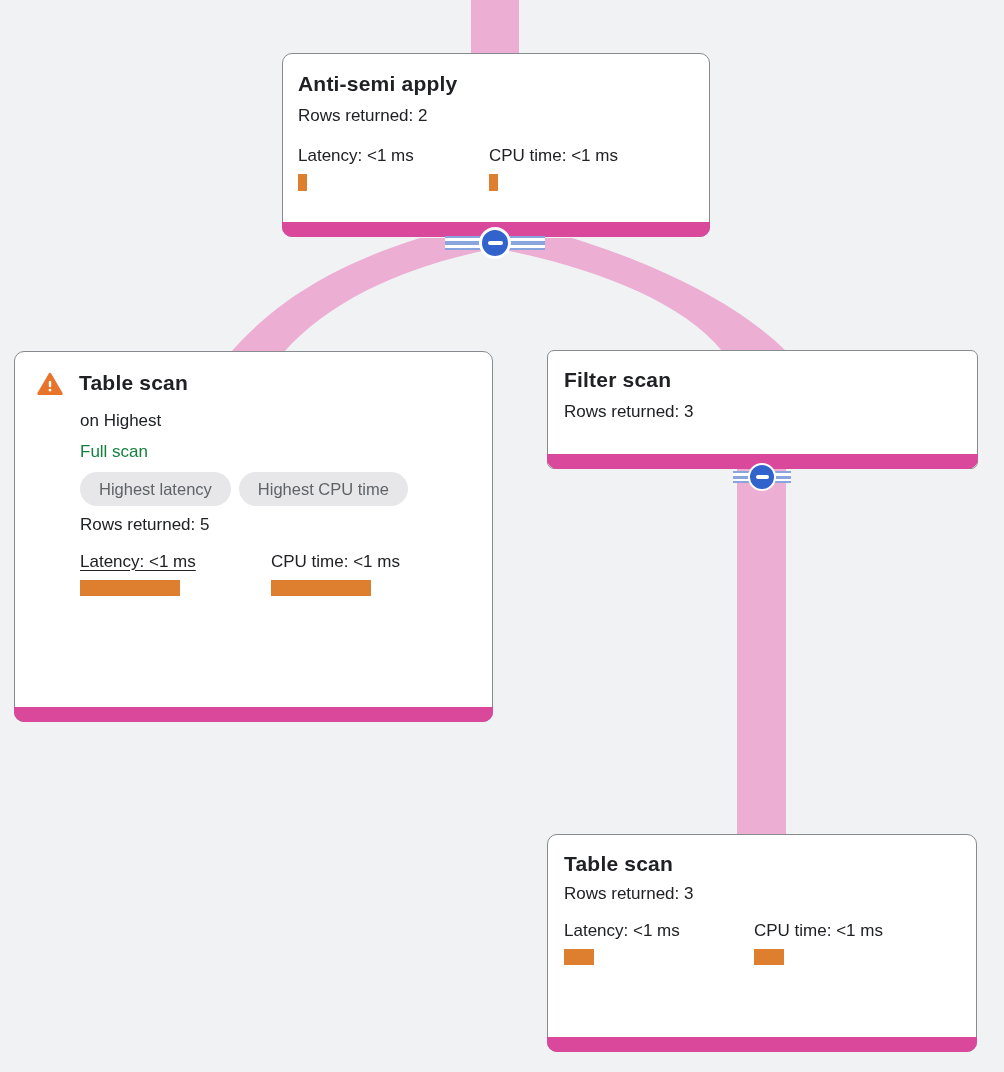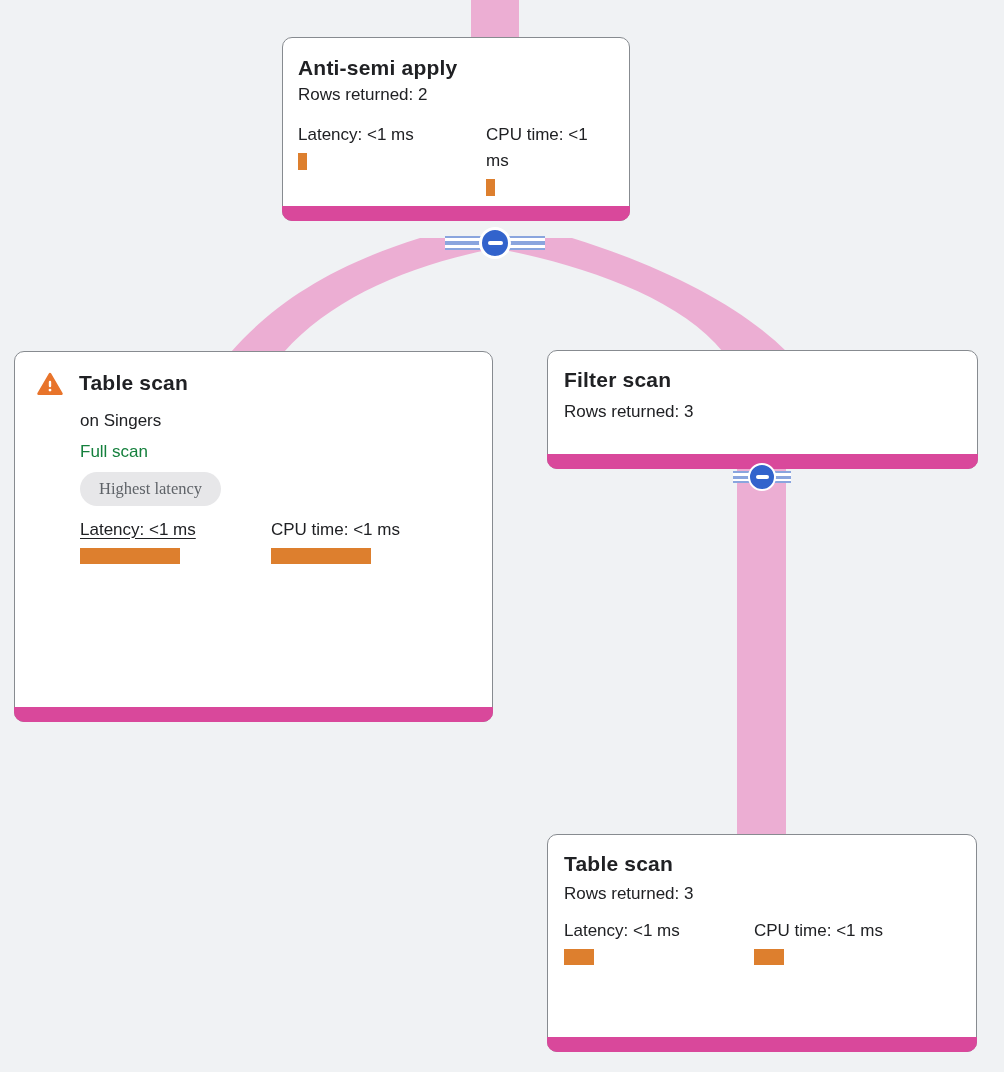--- a/index.html
+++ b/index.html
@@ -15,21 +15,21 @@
     position:absolute;background:#ffffff;border:1px solid #878b90;
     border-radius:10px;box-sizing:border-box;z-index:2;
   }
   .node .pink-footer{
     position:absolute;left:-1px;right:-1px;bottom:-1px;height:15px;
     background:#d9489b;border-radius:0 0 10px 10px;
   }
   .node-title{font-size:21px;font-weight:600;color:#202124;line-height:28px;letter-spacing:.2px;}
   .node-text{font-size:17px;line-height:26px;color:#202124;}
   .muted{color:#15803d;}
-  .badges{display:flex;flex-direction:row;align-items:flex-start;gap:8px;margin:7px 0 6px 0;font-family:Liberation Serif, serif;}
+  .badges{display:flex;flex-direction:row;align-items:flex-start;gap:8px;margin:7px 0 6px 0;}
   .badge{
     background:#e7e7e9;color:#5f6368;font-size:16.5px;line-height:22px;
     padding:6px 19px;border-radius:18px;white-space:nowrap;
   }
   .metrics{display:flex;margin-top:14px;}
   .m-col1{width:191px;}
   .bar{background:#dd7f2e;margin-top:5px;}
   .underlined{text-decoration:underline;text-underline-offset:3px;}
 
   
@@ -64,24 +64,24 @@
 </head>
 <body>
 
 <svg class="edges" width="1004" height="1072" viewBox="0 0 1004 1072">
   <rect x="471" y="0" width="48" height="55" fill="#ecaed3"></rect>
   <path d="M 420 238 C 330 266, 272 305, 231 352 L 284 352 C 332 298, 408 266, 492 249 L 492 238 Z" fill="#ecaed3"></path>
   <path d="M 500 238 L 500 249 C 585 266, 680 298, 723 352 L 787 352 C 740 305, 662 266, 572 238 Z" fill="#ecaed3"></path>
   <rect x="737" y="455" width="49" height="380" fill="#ecaed3"></rect>
 </svg>
 
-<div class="node" style="left:282px;top:37px;width:348px;height:184px;">
+<div class="node" style="left:282px;top:53px;width:428px;height:184px;">
   <div style="padding:16px 16px 0 15px;">
     <div class="node-title">Anti-semi apply</div>
-    <div class="node-text" style="">Rows returned: 2</div>
+    <div class="node-text" style="margin-top:5px;">Rows returned: 2</div>
     <div class="metrics">
       <div class="m-col1">
         <div class="node-text">Latency: &lt;1 ms</div>
         <div class="bar" style="height: 17px; width: 9px;"></div>
       </div>
       <div>
         <div class="node-text">CPU time: &lt;1 ms</div>
         <div class="bar" style="height: 17px; width: 9px;"></div>
       </div>
     </div>
@@ -100,41 +100,43 @@
       <span style="width:26px;margin-top:3px;">
         <svg width="26" height="24" viewBox="0 0 24 22">
           <path d="M12 2 L22.5 20 H1.5 Z" fill="#e8742b" stroke="#e8742b" stroke-width="2.5" stroke-linejoin="round"></path>
           <rect x="10.9" y="8" width="2.2" height="6" rx="1.1" fill="#ffffff"></rect>
           <circle cx="12" cy="16.6" r="1.3" fill="#ffffff"></circle>
         </svg>
       </span>
       <div class="node-title" style="margin-left:16px;">Table scan</div>
     </div>
     <div style="margin-left:43px;">
-      <div class="node-text" style="margin-top:8px;">on Singers</div>
+      <div class="node-text" style="margin-top:8px;">on Highest</div>
       <div class="node-text muted" style="margin-top:5px;">Full scan</div>
       <div class="badges">
         <span class="badge">Highest latency</span>
+        <span class="badge">Highest CPU time</span>
       </div>
+      <div class="node-text">Rows returned: 5</div>
       <div class="metrics" style="margin-top:11px;">
         <div class="m-col1">
           <div class="node-text underlined">Latency: &lt;1 ms</div>
           <div class="bar" style="height: 16px; width: 100px;"></div>
         </div>
         <div>
           <div class="node-text">CPU time: &lt;1 ms</div>
           <div class="bar" style="height: 16px; width: 100px;"></div>
         </div>
       </div>
     </div>
   </div>
   <div class="pink-footer"></div>
 </div>
 
-<div class="node" style="left:547px;top:350px;width:431px;height:119px;">
+<div class="node" style="left:547px;top:350px;width:431px;height:119px;border-radius:7px;">
   <div style="padding:15px 16px 0 16px;">
     <div class="node-title">Filter scan</div>
     <div class="node-text" style="margin-top:5px;">Rows returned: 3</div>
   </div>
   <div class="pink-footer"></div>
 </div>
 
 <div class="stripes small" style="left:733px;top:471px;width:58px;height:12px;"></div>
 <div class="collapse-btn small" style="left:748px;top:463px;width:28px;height:28px;">
   <div class="minus"></div>

